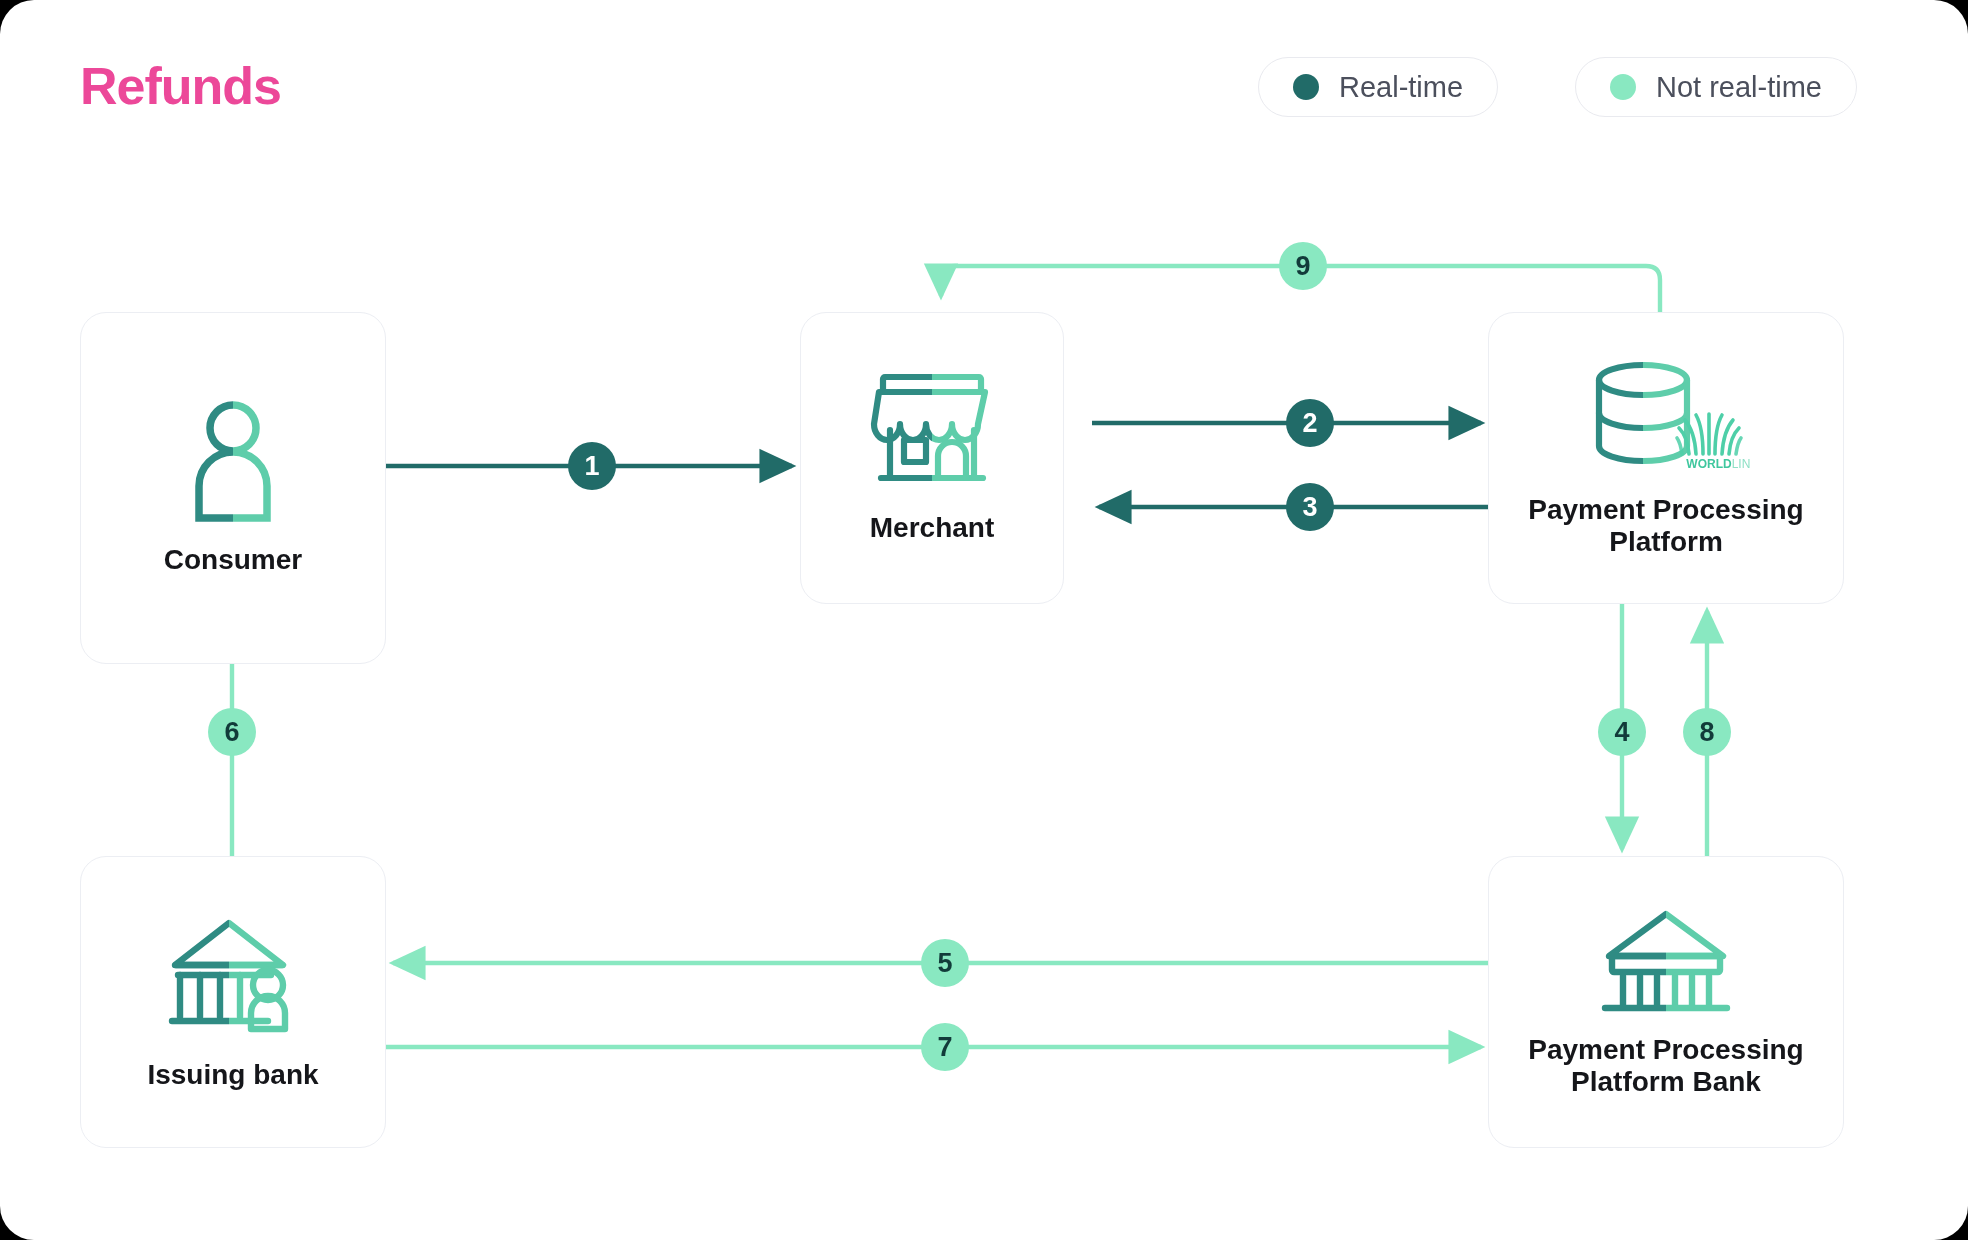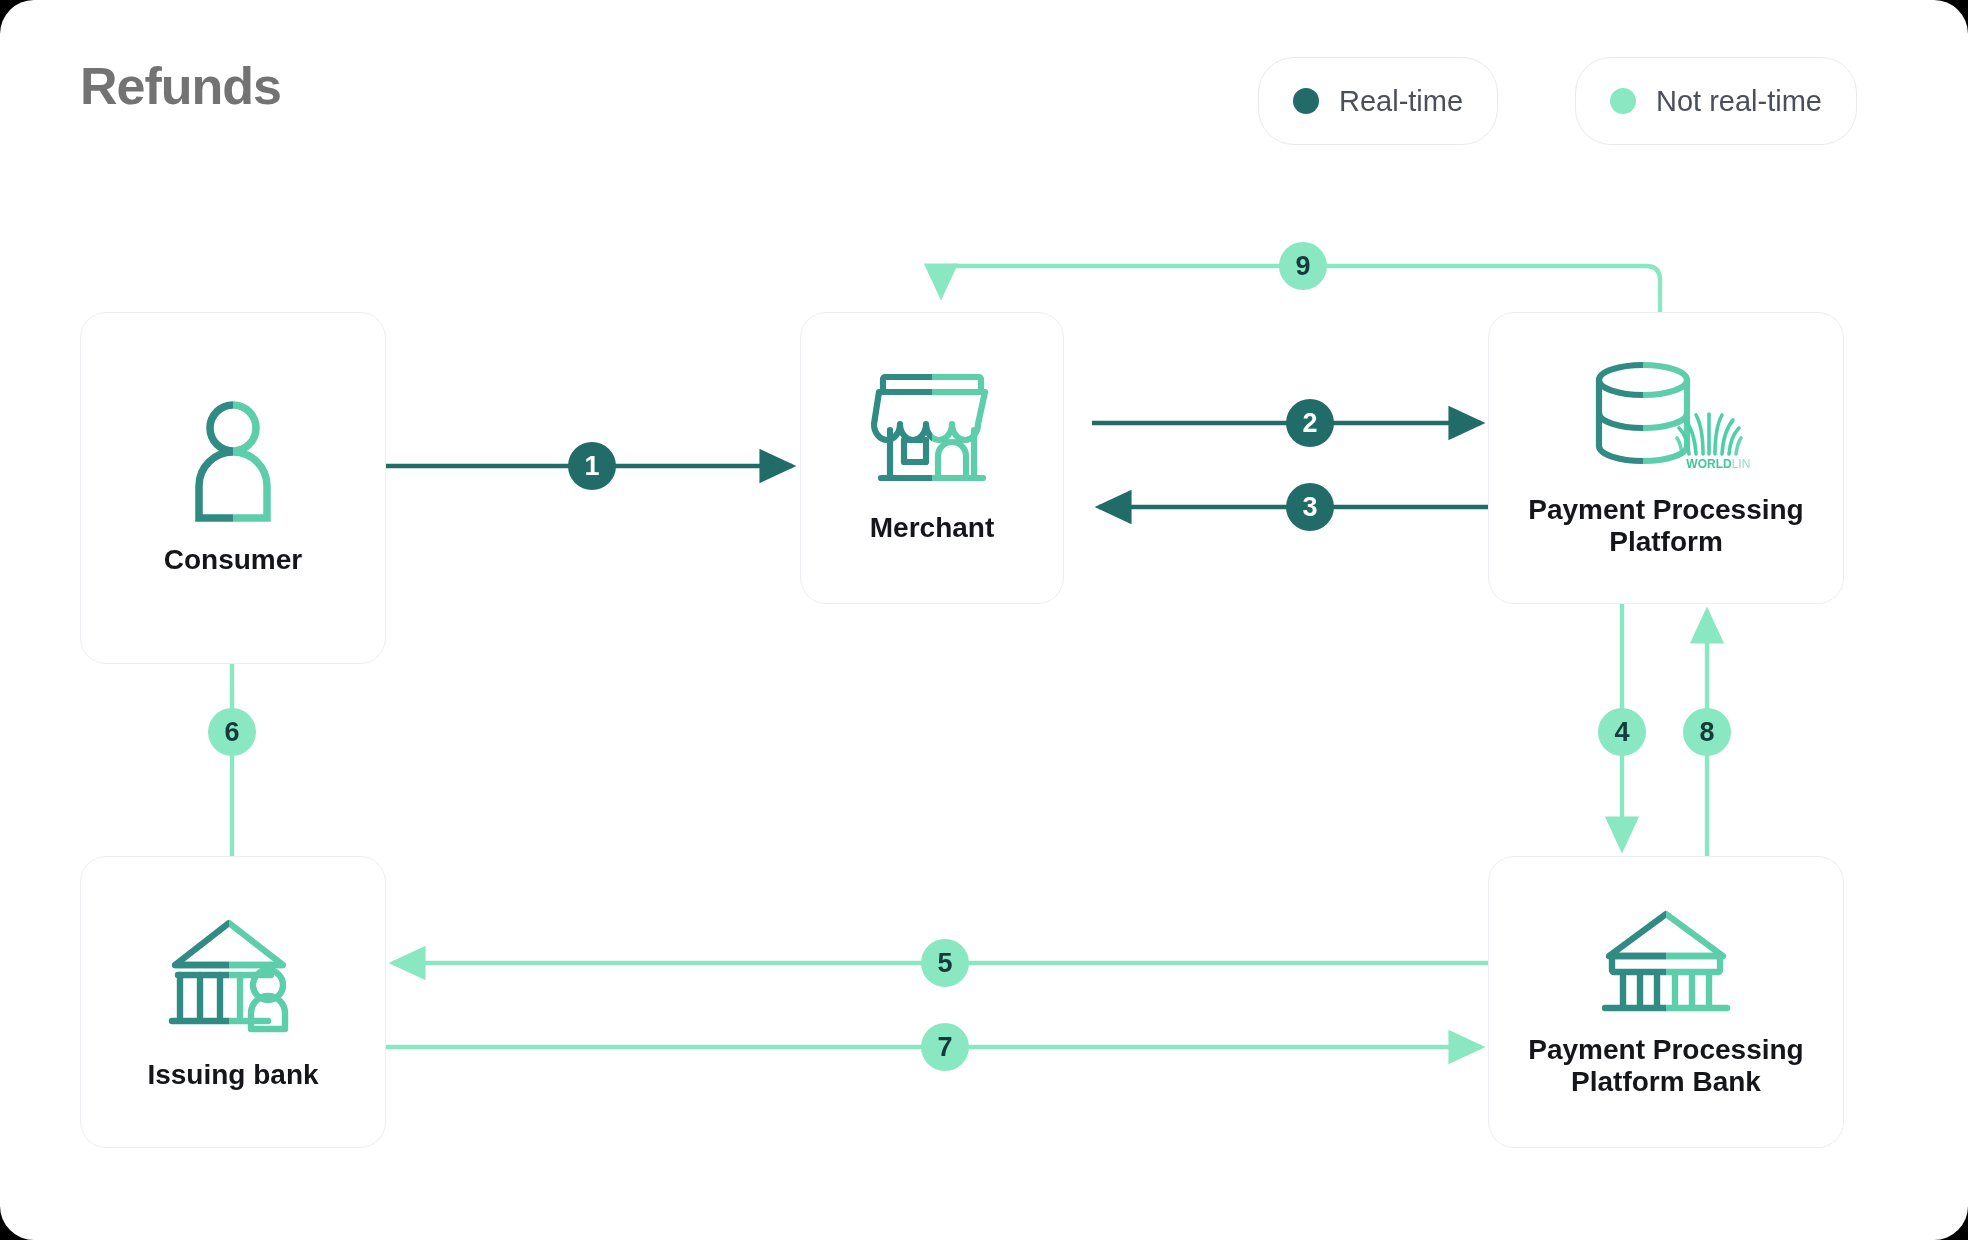--- a/index.html
+++ b/index.html
@@ -7,25 +7,25 @@
 
   #card{
     position:absolute; left:0; top:0; width:1968px; height:1240px;
     background:#ffffff; border-radius:34px; overflow:hidden;
     box-sizing:border-box;
   }
 
   
   #title{
     position:absolute; left:80px; top:56px;
-    font-size:52px; font-weight:bold; color:#737373;
+    font-size:52px; font-weight:bold; color:#ec4899;
     letter-spacing:-1px; white-space:nowrap;
   }
   .legend{
-    position:absolute; top:57px; height:88px;
+    position:absolute; top:57px; height:60px;
     display:flex; align-items:center; gap:20px;
     border:1.6px solid #e9eaef; border-radius:36px;
     padding:12px 34px; box-sizing:border-box; background:#fff;
   }
   #legend-realtime{ left:1258px; }
   #legend-notrealtime{ left:1575px; }
   .legend .dot{ width:26px; height:26px; border-radius:50%; flex:none; }
   .legend .lbl{ font-size:29px; color:#4b4f5c; white-space:nowrap; }
 
   

